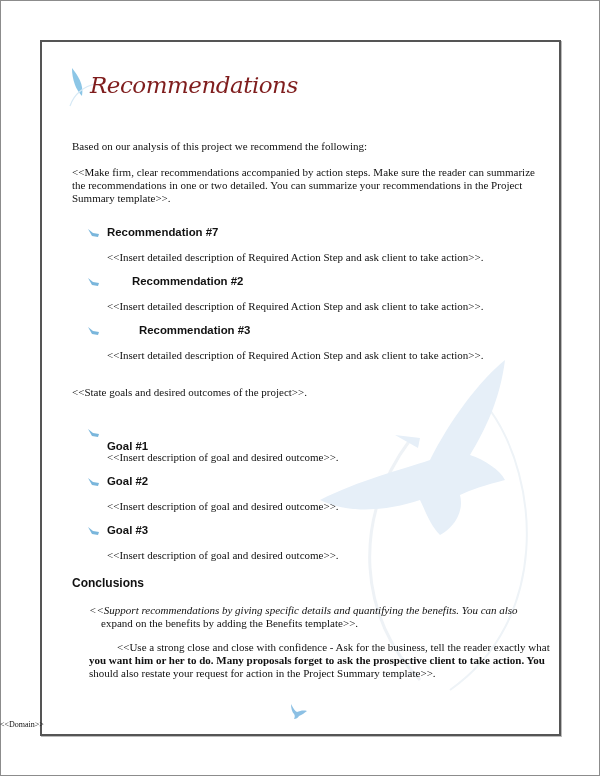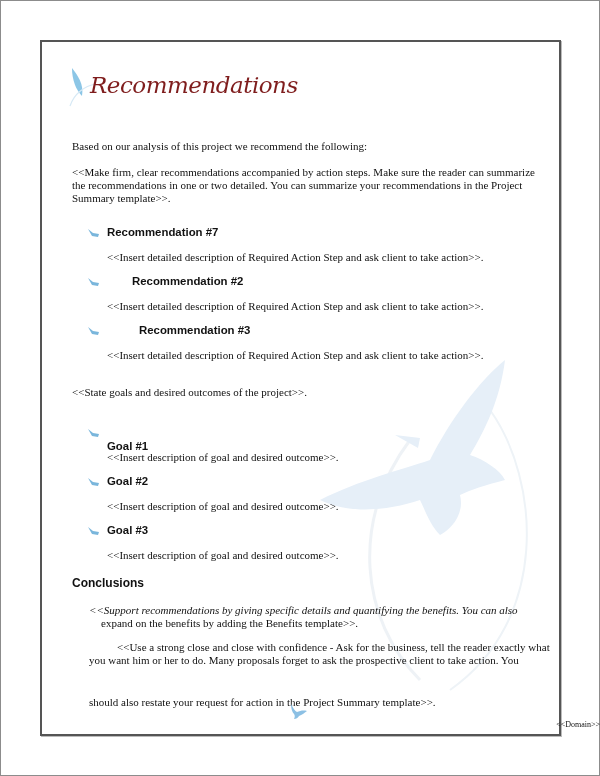--- a/index.html
+++ b/index.html
@@ -27,21 +27,21 @@
       font-family: "DejaVu Serif", serif; font-style: italic; font-size: 23px;
       letter-spacing: -0.5px;
     }
     .p { position: absolute; font-size: 11px; line-height: 13px; white-space: nowrap; }
     .h {
       position: absolute; font-family: "Liberation Sans", sans-serif; font-weight: bold;
       font-size: 11.4px; white-space: nowrap;
     }
     .bullet { position: absolute; width: 11px; height: 9px; }
     .footer-bird { position: absolute; left: 287px; top: 704px; }
-    .footer-text { position: absolute; left: 0; width: 600px; top: 720px; text-align: right; font-size: 8px; }
+    .footer-text { position: absolute; left: 0; width: 600px; top: 720px; text-align: left; font-size: 8px; }
   </style>
 </head>
 <body>
 
 <div class="outer-frame"></div>
 
 <svg class="watermark" viewBox="0 0 250 380">
   <path d="M120 360 C 60 300, 50 200, 110 120" fill="none" stroke="#eef2f6" stroke-width="3"></path>
   <path d="M150 370 C 250 300, 240 160, 190 90" fill="none" stroke="#eef3f7" stroke-width="2"></path>
   <path d="M20 180 C 60 160, 100 150, 130 140 C 150 100, 180 60, 205 40 C 200 80, 185 110, 170 135 C 185 140, 200 150, 205 160 C 185 165, 170 170, 160 175 C 165 195, 150 210, 140 215 C 130 205, 125 190, 120 180 C 90 190, 50 195, 20 180 Z" fill="#e6eff8"></path>
@@ -98,19 +98,19 @@
 <svg class="bullet" style="left:88px; top:527px;" viewBox="0 0 11 9">
     <path d="M0 0 L5 4 L11 5 L10 8 L4 7 Z" fill="#7ab6dc"></path>
   </svg>
 <div class="h" style="left:107px; top:524px;">Goal #3</div>
 <div class="p" style="left:107px; top:549px;">&lt;&lt;Insert description of goal and desired outcome&gt;&gt;.</div>
 
 <div class="h" style="left:72px; top:576px; font-size:12px;">Conclusions</div>
 <div class="p" style="left:89px; top:604px;font-style:italic;">&lt;&lt;Support recommendations by giving specific details and quantifying the benefits.  You can also</div>
 <div class="p" style="left:89px; top:617px;margin-left:12px;">expand on the benefits by adding the Benefits template&gt;&gt;.</div>
 <div class="p" style="left:89px; top:641px;margin-left:28px;">&lt;&lt;Use a strong close and close with confidence - Ask for the business, tell the reader exactly what</div>
-<div class="p" style="left:89px; top:654px;">you want him or her to do.  Many proposals forget to ask the prospective client to take action.  You</div>
-<div class="p" style="left:89px; top:696px;">should also restate your request for action in the Project Summary template&gt;&gt;.</div>
+<div class="p" style="left:89px; top:654px;font-weight:bold;">you want him or her to do.  Many proposals forget to ask the prospective client to take action.  You</div>
+<div class="p" style="left:89px; top:667px;">should also restate your request for action in the Project Summary template&gt;&gt;.</div>
 
 <svg class="footer-bird" width="22" height="16" viewBox="0 0 22 16">
   <path d="M4 0 C 6 4, 8 7, 10 8 C 13 7, 16 6, 20 7 C 17 9, 15 11, 12 12 C 11 14, 9 15, 7 15 C 8 13, 8 11, 7 10 C 5 8, 4 4, 4 0 Z" fill="#8cc0e4"></path>
 </svg>
 <div class="footer-text">&lt;&lt;Domain&gt;&gt;</div>
 
 </body></html>

